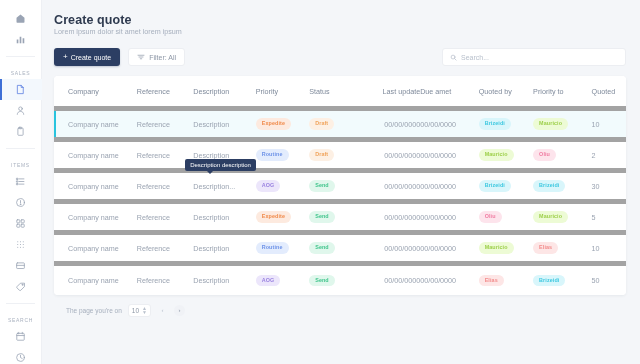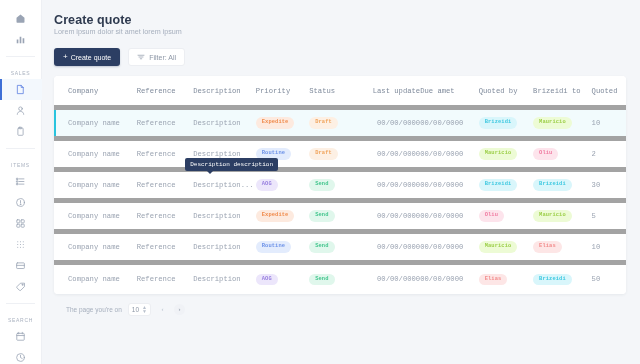--- a/index.html
+++ b/index.html
@@ -94,21 +94,21 @@
   .search-box input::placeholder { color: #b8c0cc; }
 
   
   .card {
     margin-top: 10px;
     background: #fff;
     border-radius: 4px;
     box-shadow: 0 1px 3px rgba(40,50,70,.07);
     overflow: hidden;
   }
-  table { width: 100%; border-collapse: collapse; table-layout: fixed; font-family: Liberation Mono, monospace; }
+  table { width: 100%; border-collapse: collapse; table-layout: fixed; }
   thead th {
     font-size: 7.2px; font-weight: normal; color: #7f8a9b;
     text-align: left; padding: 11px 0 10px 0; height: 29px;
     background: #fff;
   }
   tbody td {
     font-size: 7.2px; color: #9aa3b1;
     padding: 0; height: 31px; vertical-align: middle;
     border-top: 5px solid #a3a3a3;
     background: #fff;
@@ -344,35 +344,42 @@
 
       <button class="btn-filter">
         <svg viewBox="0 0 16 16" fill="none" stroke="currentColor" stroke-width="1.4" stroke-linecap="round">
           <line x1="2" y1="4.5" x2="14" y2="4.5"></line>
           <line x1="4" y1="8" x2="12" y2="8"></line>
           <line x1="6.5" y1="11.5" x2="9.5" y2="11.5"></line>
         </svg>
         <span>Filter: All</span>
       </button>
 
+      <div class="search-box">
+        <svg viewBox="0 0 16 16" fill="none" stroke="currentColor" stroke-width="1.6" stroke-linecap="round">
+          <circle cx="7" cy="7" r="4.4"></circle>
+            <line x1="10.4" y1="10.4" x2="14" y2="14"></line>
+        </svg>
+        <input type="text" placeholder="Search..." style="">
+      </div>
     </div>
 
     <div class="card">
       <table>
         <thead>
           <tr>
             <th class="c-company">Company</th>
             <th class="c-ref">Reference</th>
             <th class="c-desc">Description</th>
             <th class="c-prio">Priority</th>
             <th class="c-status">Status</th>
             <th class="c-lastup">Last update</th>
             <th class="c-due">Due amet</th>
             <th class="c-quoted">Quoted by</th>
-            <th class="c-assign">Brizeidi to</th>
+            <th class="c-assign">Priority to</th>
             <th class="c-total">Quoted</th>
           </tr>
         </thead>
         <tbody id="rows-slot">
             <tr class="selected">
               <td class="c-company">Company name</td>
               <td class="c-ref">Reference</td>
               <td class="c-desc">Description</td>
               <td class="c-prio"><span class="badge b-expedite">Expedite</span></td>
               <td class="c-status"><span class="badge b-draft">Draft</span></td>

